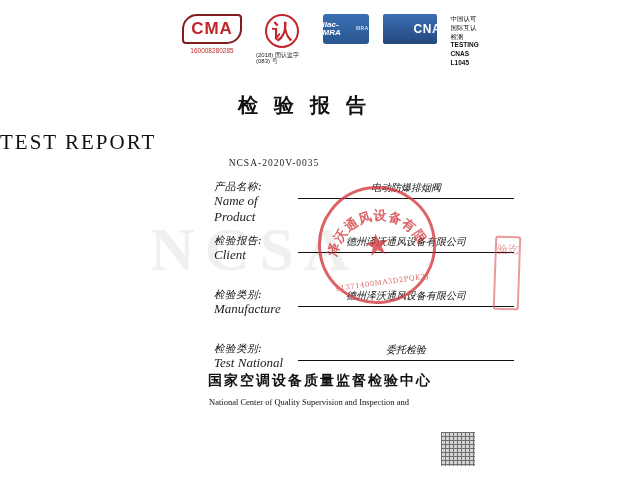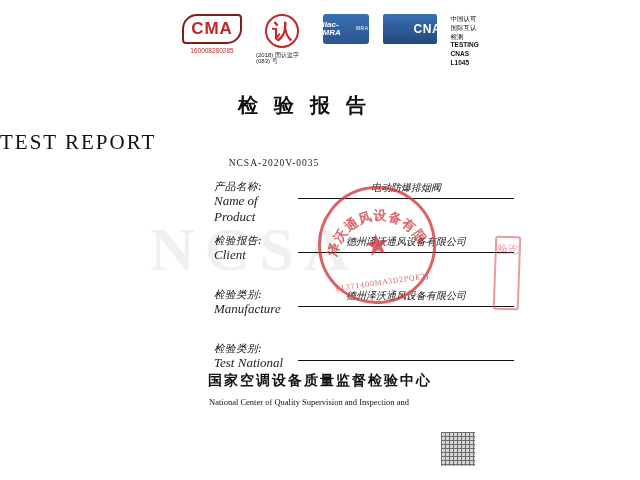--- a/index.html
+++ b/index.html
@@ -410,20 +410,21 @@
       </div>
       <div class="field-value">德州泽沃通风设备有限公司</div>
       <div class="field-rule"></div>
     </div>
 
     <div class="field-row">
       <div class="field-label">
         <span class="cn">检验类别:</span>
         <span class="en">Test National</span>
       </div>
+      <div class="field-value">委托检验</div>
       <div class="field-rule"></div>
     </div>
 
   </div>
 
   <div class="stamp-round">
     <svg class="stamp-arc" viewBox="0 0 112 112">
       <defs>
         <path id="arcpath" d="M 14,62 A 44,44 0 0 1 98,62"></path>
       </defs>

